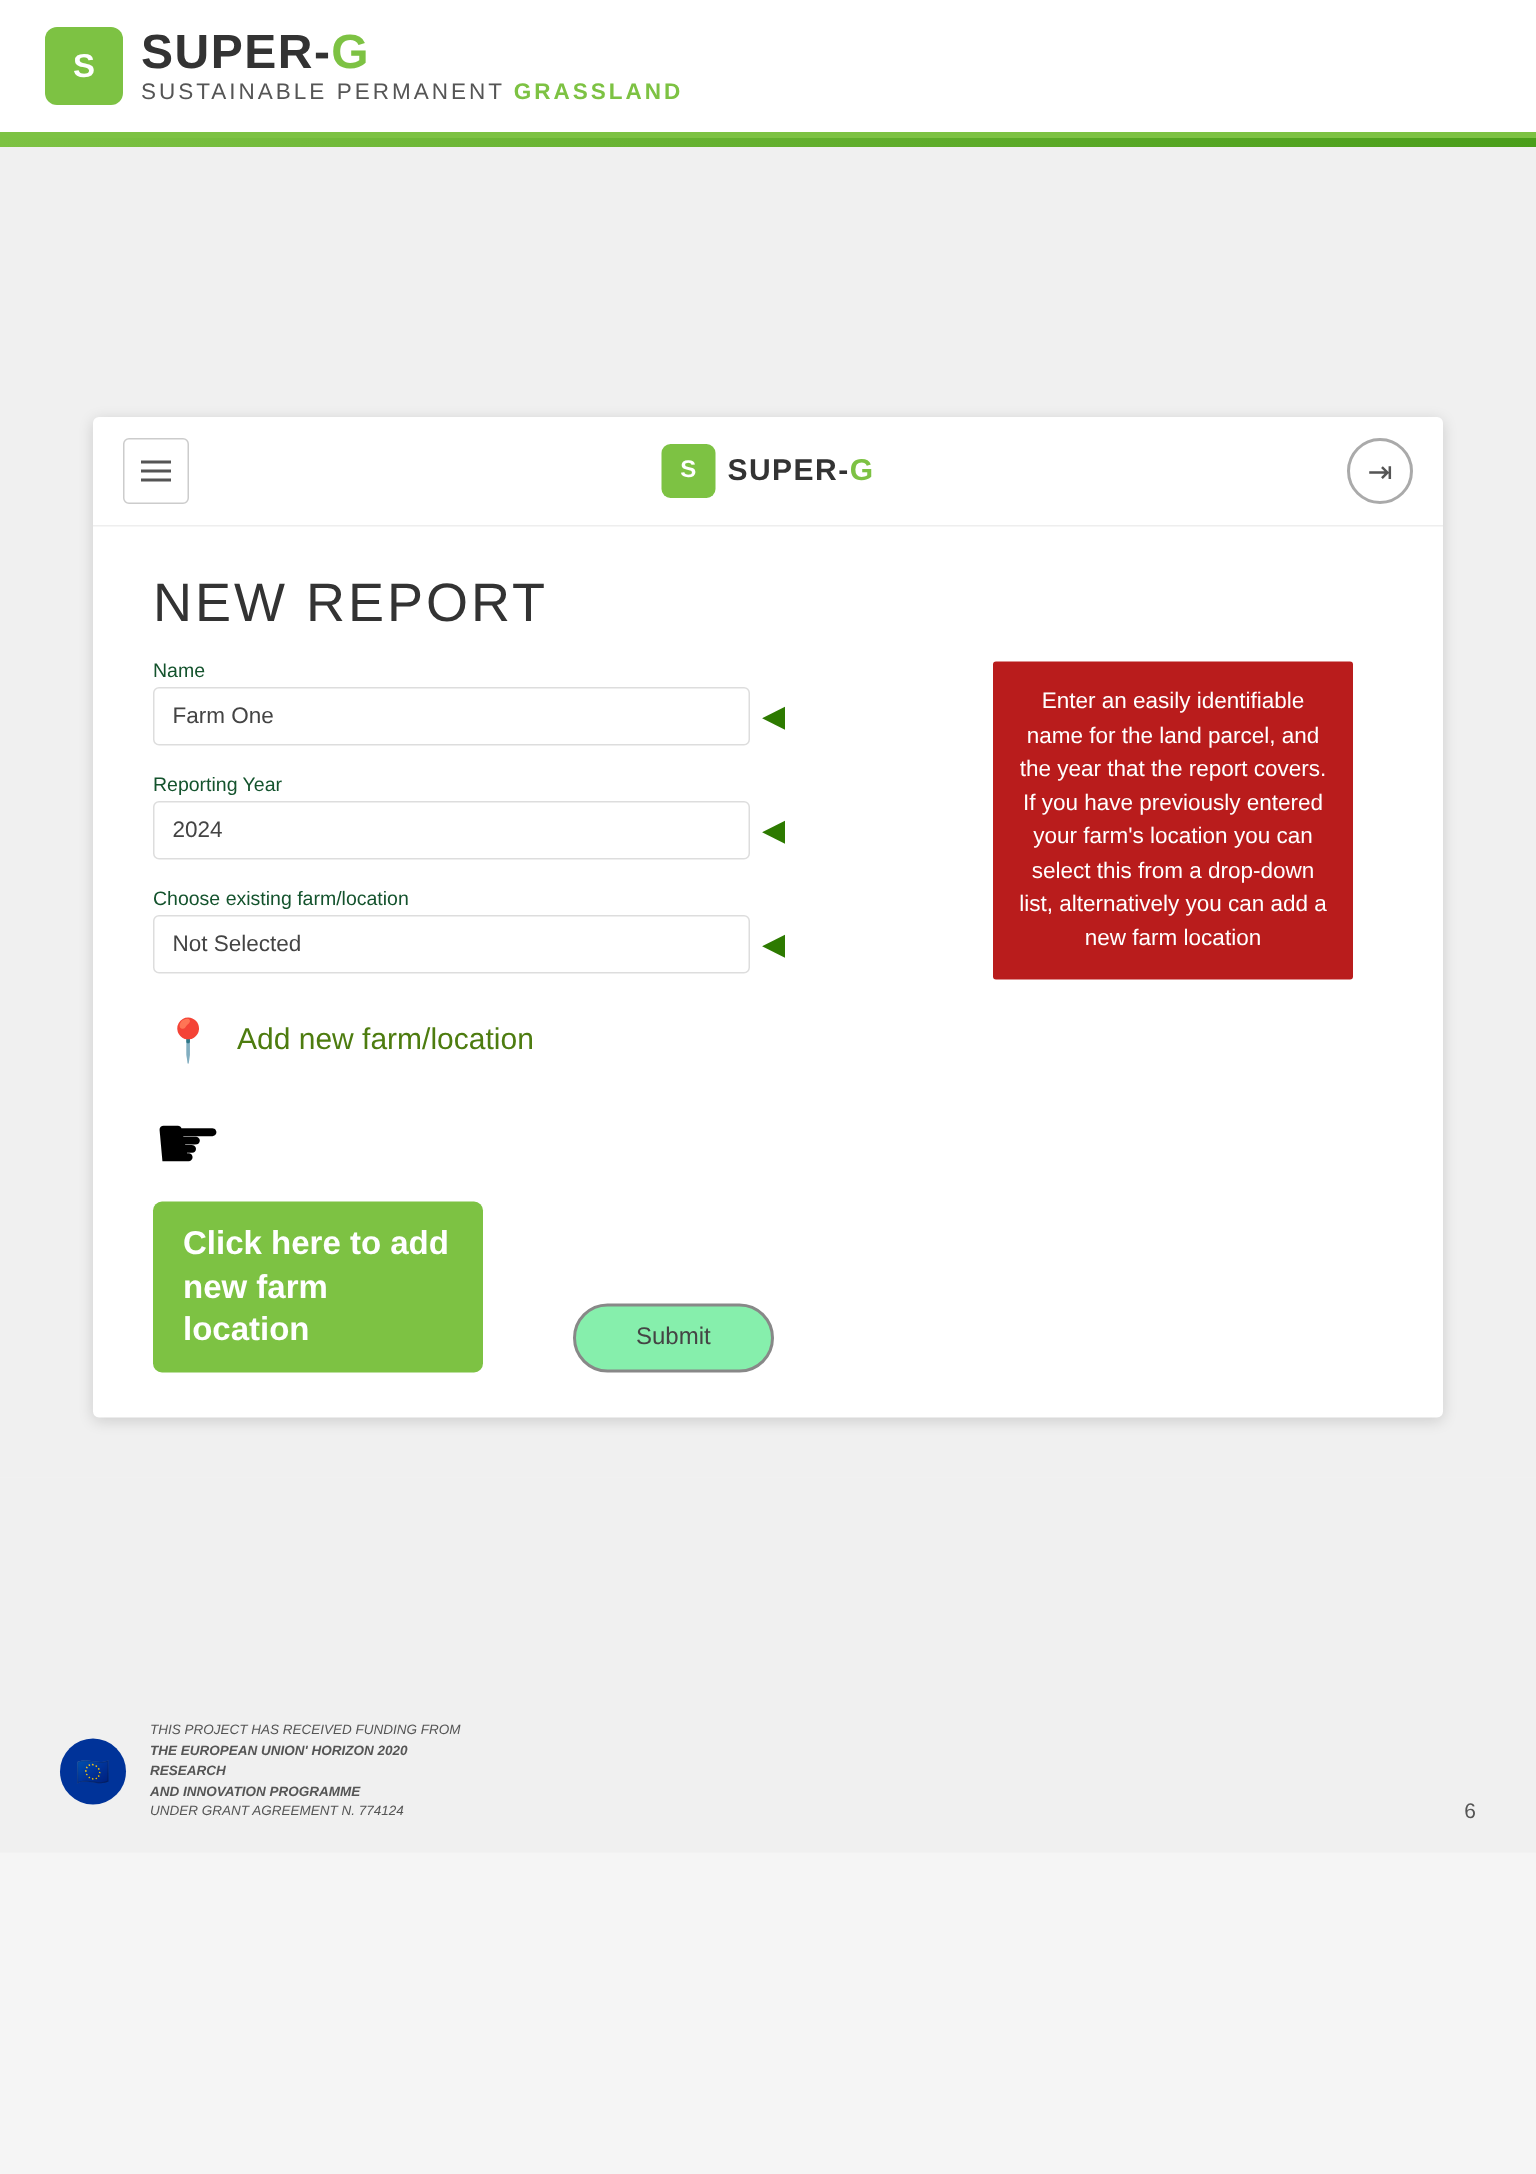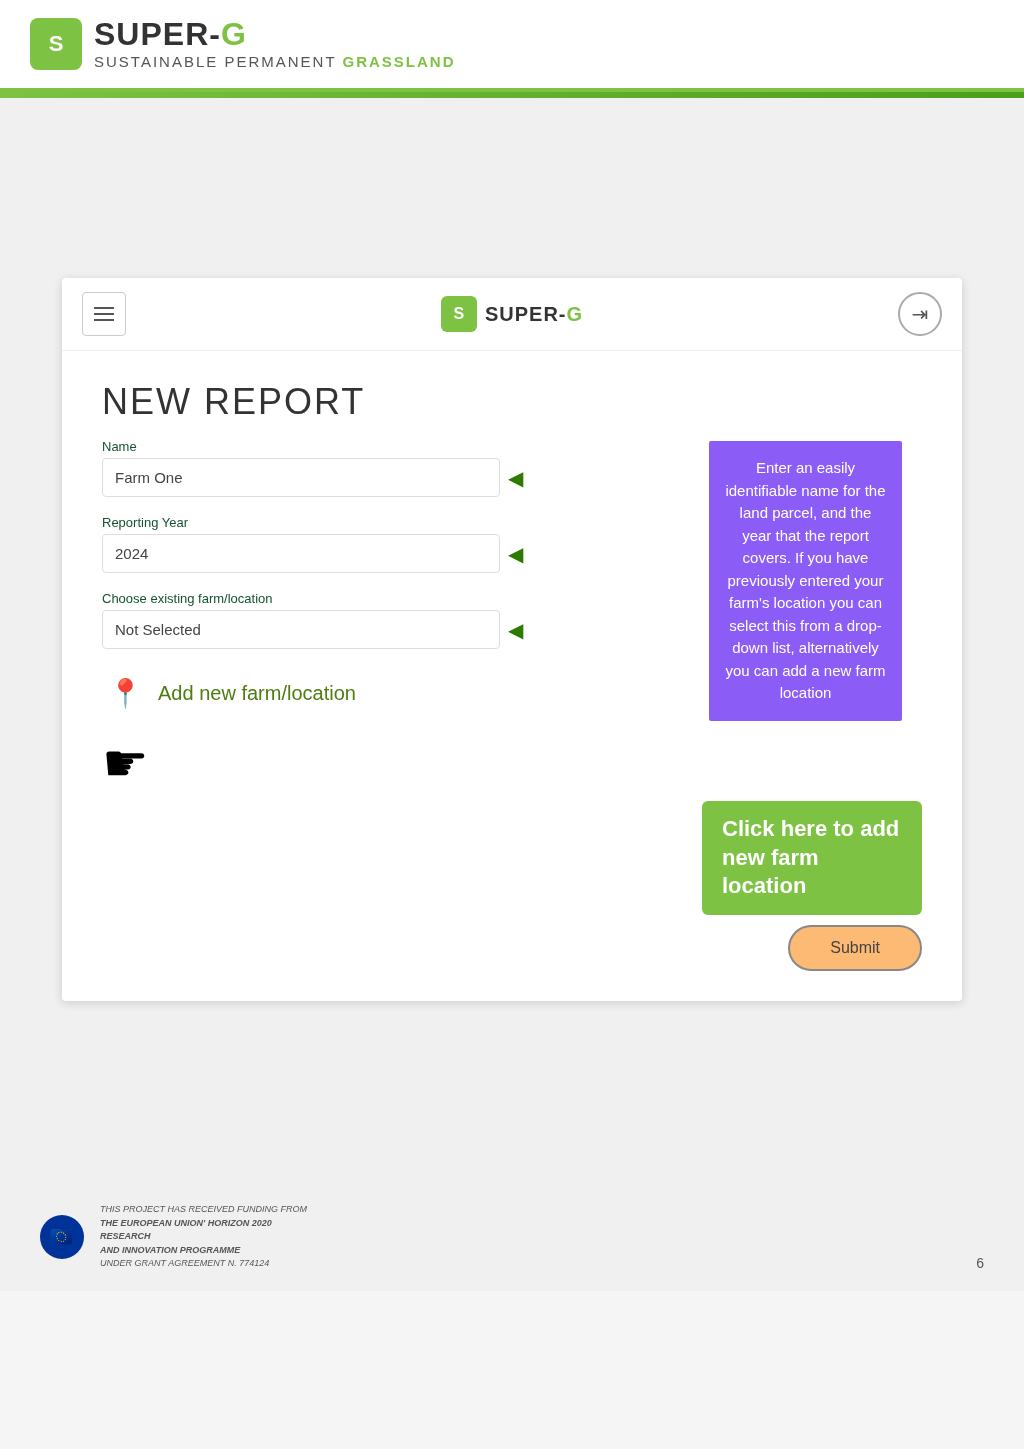--- a/index.html
+++ b/index.html
@@ -232,47 +232,46 @@
       font-weight: bold;
       display: inline-block;
       line-height: 1.3;
       cursor: pointer;
       margin-top: 4px;
       width: 220px;
     }
 
     
     .submit-btn {
-      background: #fdba74;
+      background: #86efac;
       border: 2px solid #888;
       border-radius: 30px;
       padding: 12px 40px;
       font-size: 16px;
       color: #444;
       cursor: pointer;
       margin-left: 60px;
       margin-top: 10px;
     }
 
     
     .bottom-action-row {
       display: flex;
       align-items: flex-end;
       gap: 0;
       margin-top: 0;
-      flex-direction: column;
     }
 
     
     .tooltip-box {
       position: absolute;
       right: 20px;
       top: 60px;
-      width: 193px;
-      background: #8b5cf6;
+      width: 240px;
+      background: #b91c1c;
       color: white;
       padding: 16px 14px;
       font-size: 15px;
       line-height: 1.5;
       text-align: center;
       border-radius: 2px;
     }
 
     
     .footer-area {

